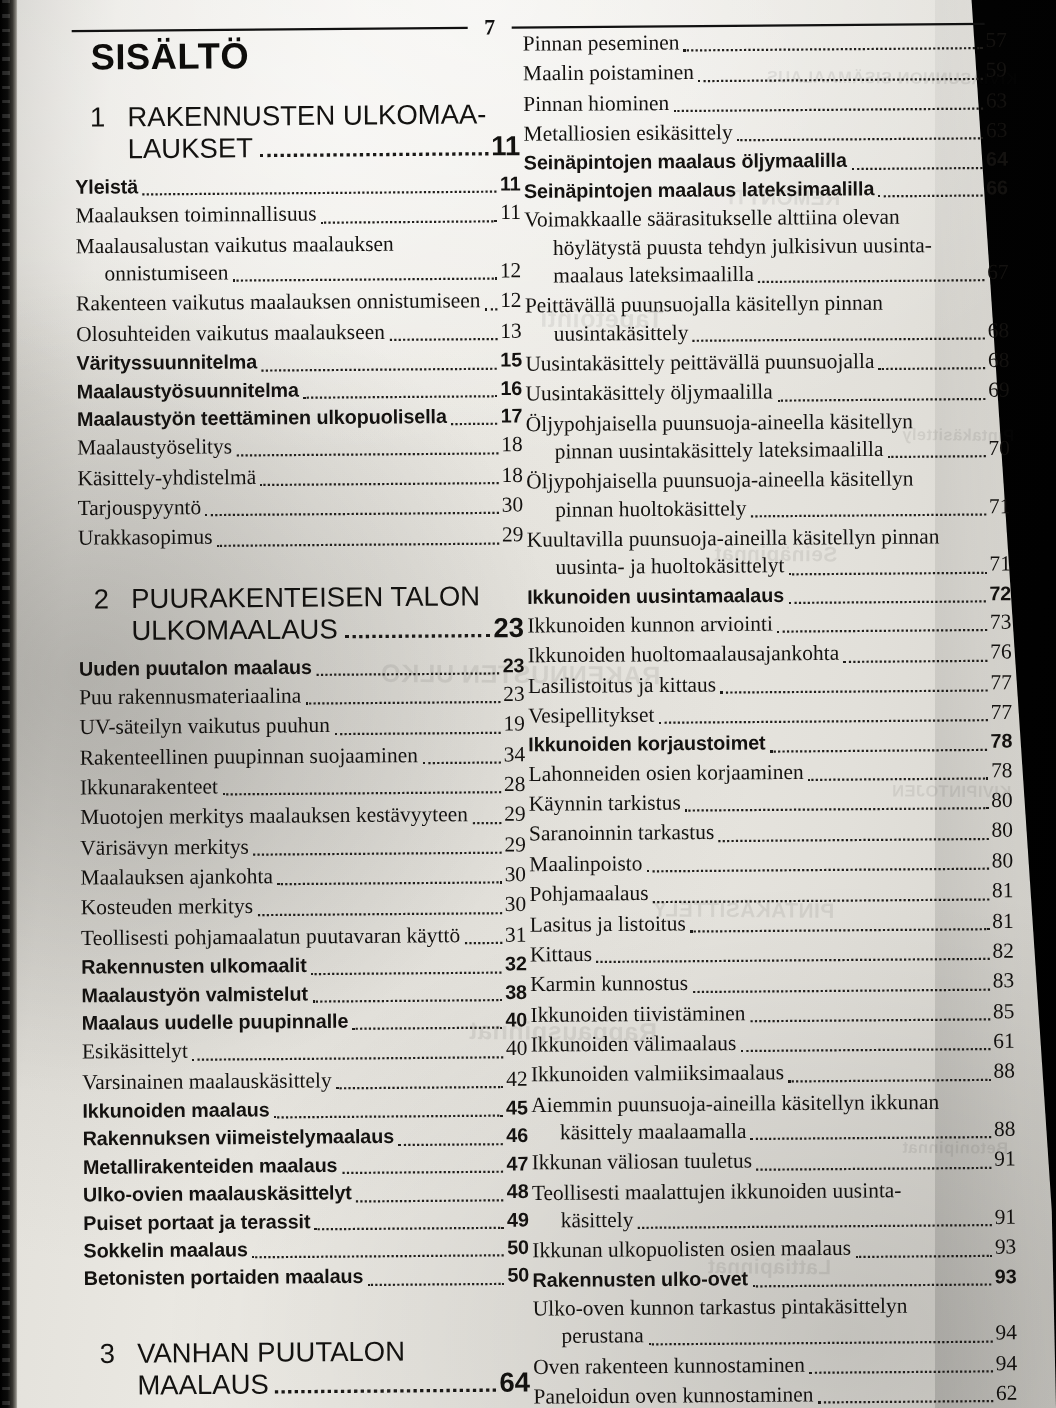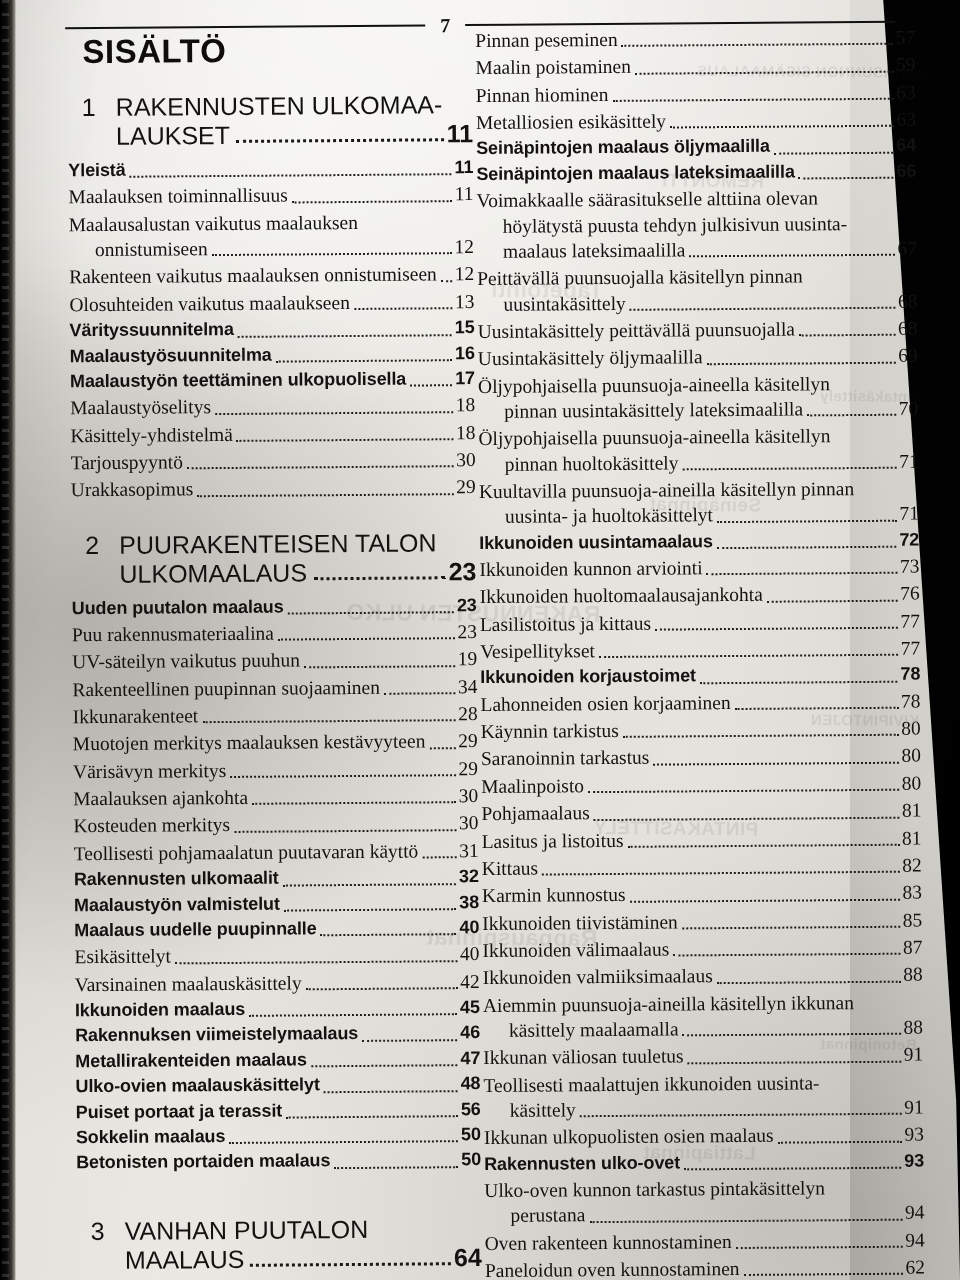--- a/index.html
+++ b/index.html
@@ -465,21 +465,21 @@
             <span class="pg">47</span>
           </div>
           <div class="entry bold">
             <span class="txt">Ulko-ovien maalauskäsittelyt</span>
             <span class="lead"></span>
             <span class="pg">48</span>
           </div>
           <div class="entry bold">
             <span class="txt">Puiset portaat ja terassit</span>
             <span class="lead"></span>
-            <span class="pg">56</span>
+            <span class="pg">49</span>
           </div>
           <div class="entry bold">
             <span class="txt">Sokkelin maalaus</span>
             <span class="lead"></span>
             <span class="pg">50</span>
           </div>
           <div class="entry bold">
             <span class="txt">Betonisten portaiden maalaus</span>
             <span class="lead"></span>
             <span class="pg">50</span>
@@ -663,21 +663,21 @@
             <span class="pg">83</span>
           </div>
           <div class="entry">
             <span class="txt">Ikkunoiden tiivistäminen</span>
             <span class="lead"></span>
             <span class="pg">85</span>
           </div>
           <div class="entry">
             <span class="txt">Ikkunoiden välimaalaus</span>
             <span class="lead"></span>
-            <span class="pg">87</span>
+            <span class="pg">61</span>
           </div>
           <div class="entry">
             <span class="txt">Ikkunoiden valmiiksimaalaus</span>
             <span class="lead"></span>
             <span class="pg">88</span>
           </div>
           <div class="entry wrap">
             <span class="l1">Aiemmin puunsuoja-aineilla käsitellyn ikkunan</span>
             <span class="l2">
               <span class="txt">käsittely maalaamalla</span>

